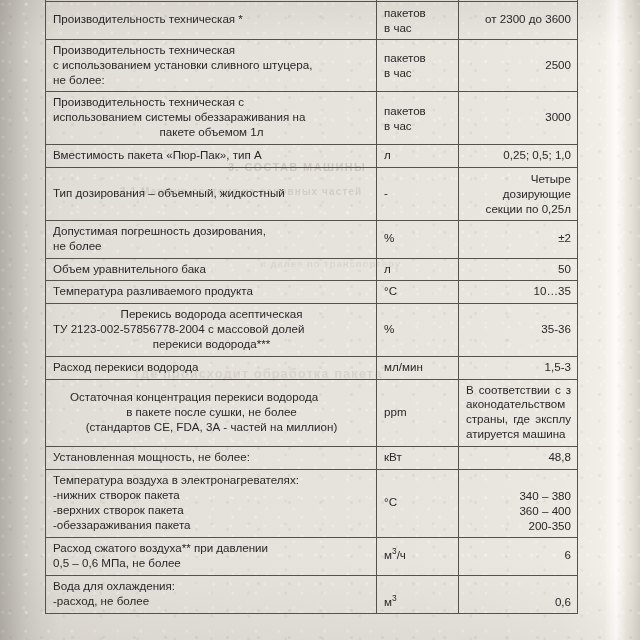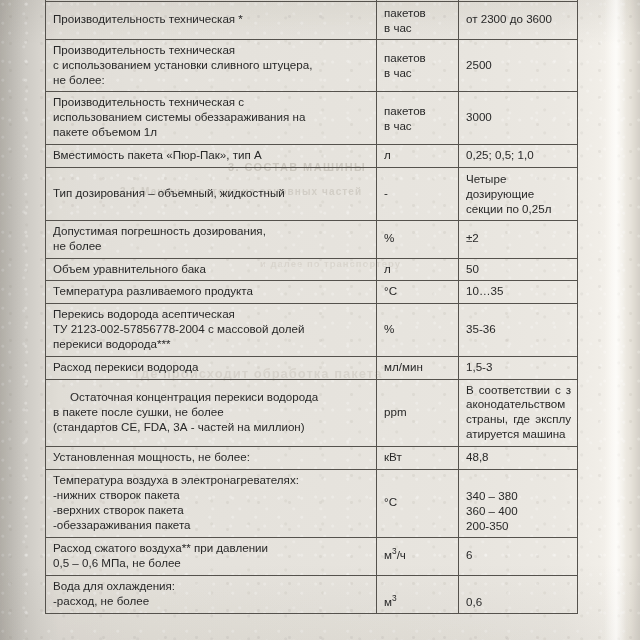--- a/index.html
+++ b/index.html
@@ -93,23 +93,23 @@
   table.spec col.c-value { width: 119px; }
 
   table.spec td {
     border: 1px solid #57544f;
     padding: 3px 6px 4px 7px;
     vertical-align: middle;
     background: transparent;
   }
   td.name      { text-align: left; margin-left: 48px; }
   td.name.just { text-align: justify; text-justify: inter-word; }
-  td.name.just > .lastline { text-align: left; }
+  td.name.just > .lastline { text-align: center; }
   td.unit      { text-align: left; padding-left: 7px; margin-top: 28px; }
-  td.value     { text-align: left; padding-left: 7px; }
+  td.value     { text-align: right; padding-left: 7px; }
   td.value.just{ text-align: justify; text-justify: inter-word; word-break: break-all; }
 
   .indent { display: inline-block; width: 17px; }
   sup { font-size: 0.72em; vertical-align: super; line-height: 0; }
 
   
   .stack > div { line-height: 1.30; }
 
   
   #scanwrap {

